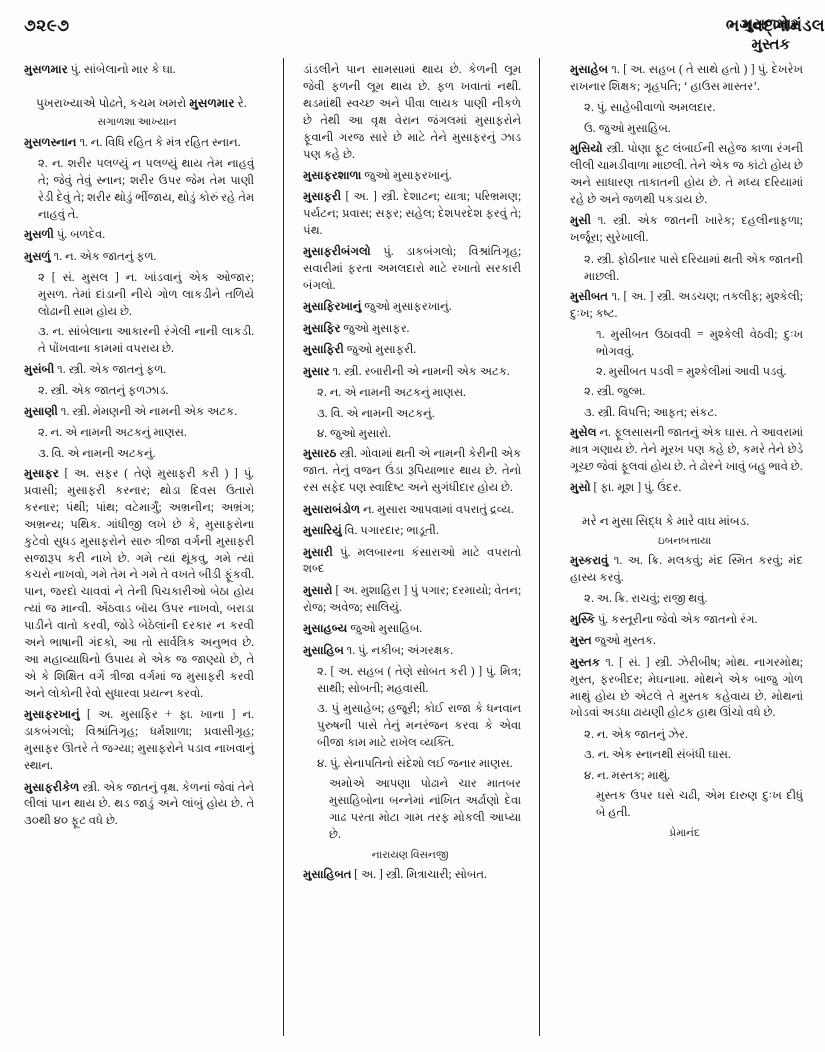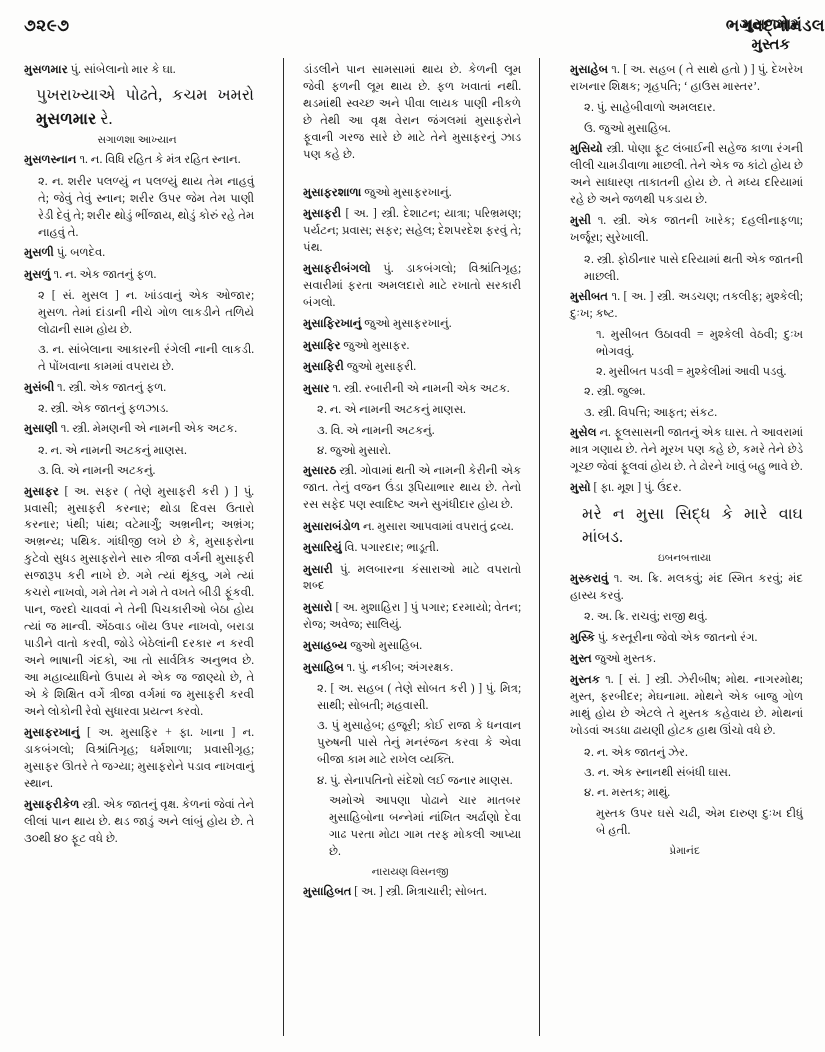--- a/index.html
+++ b/index.html
@@ -110,34 +110,34 @@
     margin: 0 0 3.5px 0;
     padding-left: 14px;
     text-align: justify;
   }
   .sub {
     margin: 0 0 3px 0;
     padding-left: 26px;
     text-align: justify;
   }
   .quote {
-    margin: 4px 0 2px 0;
+    margin: 16px 0 2px 0;
     padding-left: 12px;
-    font-size: 16px;
+    font-size: 12px;
     text-align: justify;
   }
   .quote .qhw { font-weight: bold; }
   .attrib {
     margin: 0 0 5px 0;
     font-size: 10.5px;
     text-align: center;
     padding-right: 4px;
   }
   .cont {
-    margin: 0 0 21px 0;
+    margin: 0 0 4px 0;
     text-align: justify;
   }
 </style>
 </head>
 <body>
 
 <div id="page">
 
   <div class="running-head">
     <span class="rh-folio">૭૨૯૭</span>

